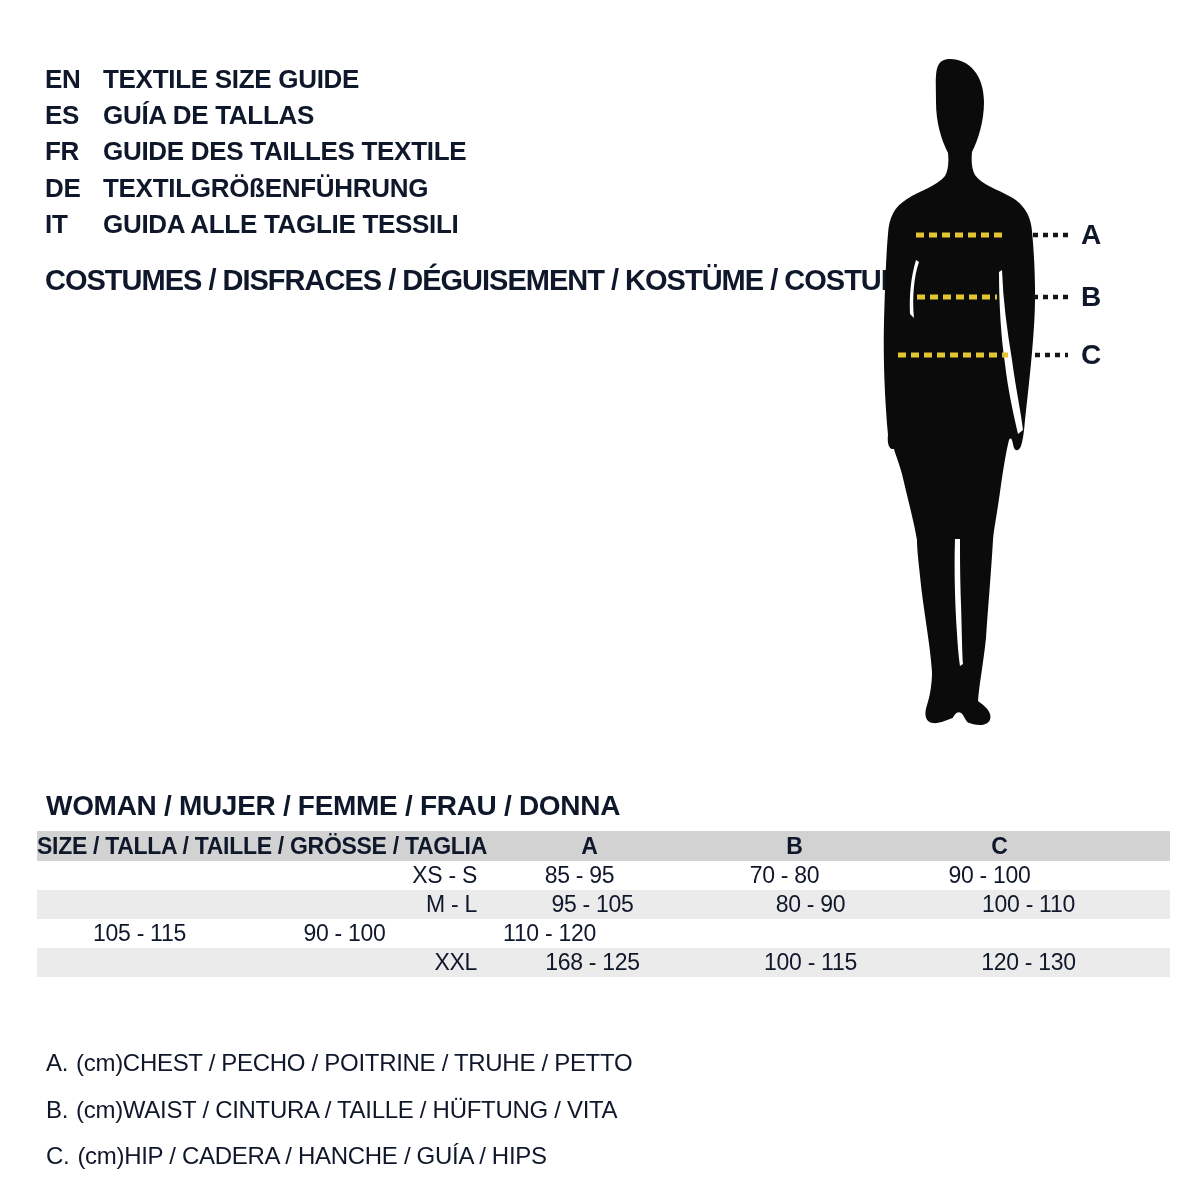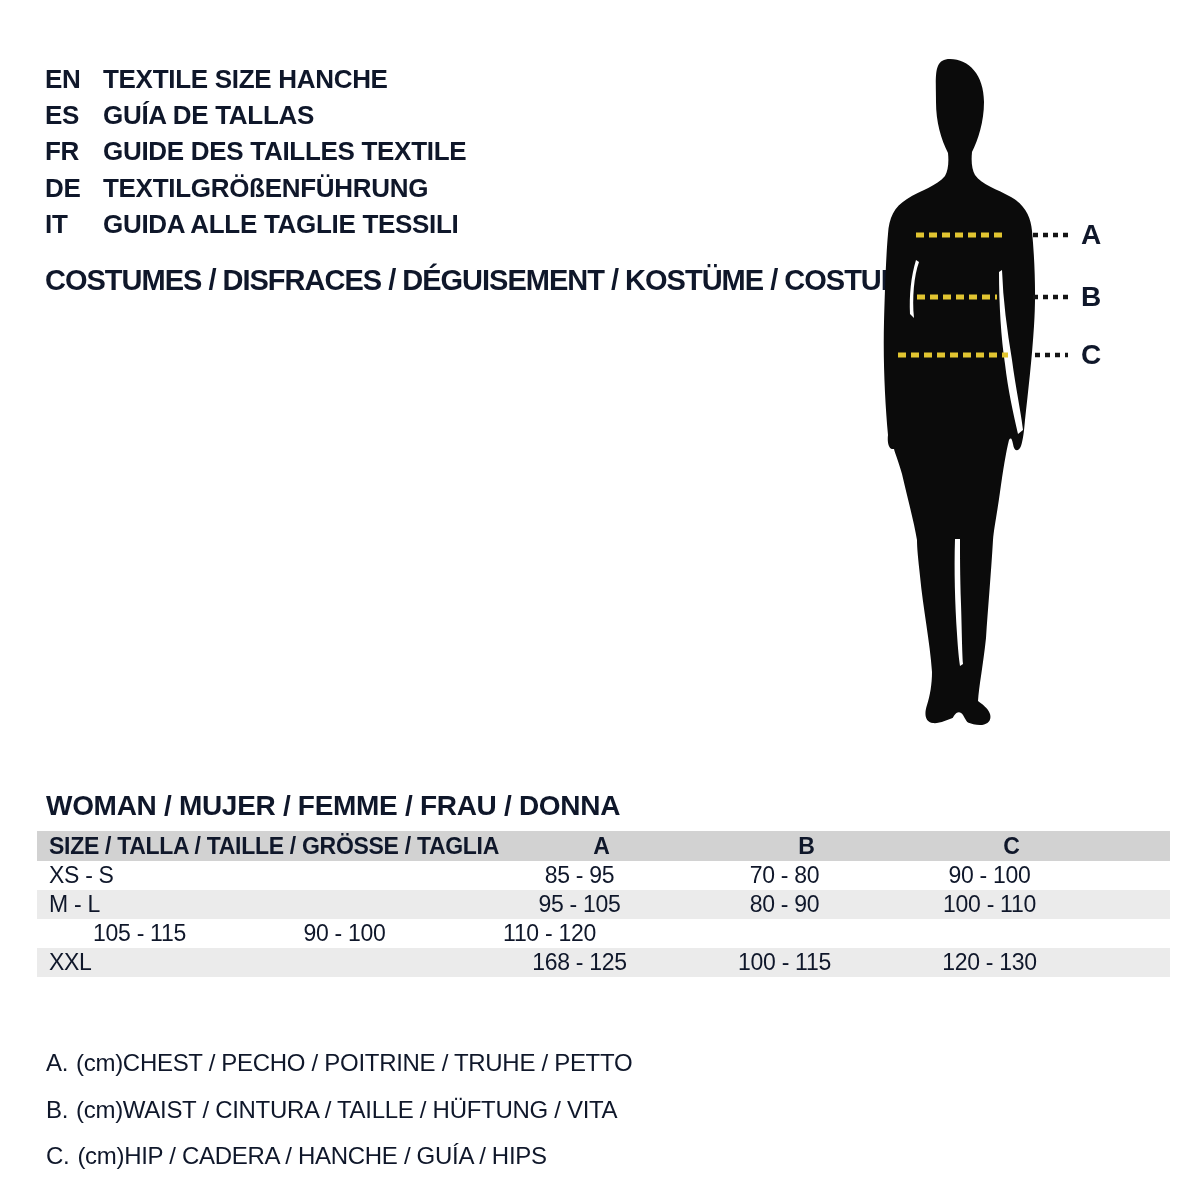--- a/index.html
+++ b/index.html
@@ -30,39 +30,39 @@
   #label-c{top:341px;}
   
   .section-title{
     position:absolute;left:46px;top:790px;
     font-size:28px;font-weight:600;white-space:nowrap;
   }
   
   .size-table{position:absolute;left:37px;top:831px;width:1133px;font-size:23px;}
   .t-row{display:flex;align-items:center;height:29px;}
   .t-row.head{height:30px;background:#d2d2d2;font-weight:600;}
-  .t-row.alt{background:#ebebeb;}
-  .c-size{flex:0 0 440px;padding-left:12px;box-sizing:border-box;text-align:left;white-space:nowrap;}
+  .t-row.alt{background:#ebebeb;gap:13px;}
+  .c-size{flex:0 0 440px;padding-left:0;box-sizing:border-box;text-align:right;white-space:nowrap;}
   .c-val{flex:0 0 205px;text-align:center;}
   .c-fill{flex:1 1 auto;}
   
   .legend{position:absolute;left:46px;top:1040px;}
   .legend-row{height:46.5px;display:flex;align-items:center;font-size:24px;white-space:nowrap;}
   .legend-row .k{margin-right:8px;}
   .legend-row .u{margin-right:0;}
 </style>
 </head>
 <body>
 
 <div id="canvas">
 
   <div class="lang-list">
     <div class="lang-row">
       <span class="lang-code">EN</span>
-      <span class="lang-title">TEXTILE SIZE HANCHE</span>
+      <span class="lang-title">TEXTILE SIZE GUIDE</span>
     </div>
     <div class="lang-row">
       <span class="lang-code">ES</span>
       <span class="lang-title">GUÍA DE TALLAS</span>
     </div>
     <div class="lang-row">
       <span class="lang-code">FR</span>
       <span class="lang-title">GUIDE DES TAILLES TEXTILE</span>
     </div>
     <div class="lang-row">

